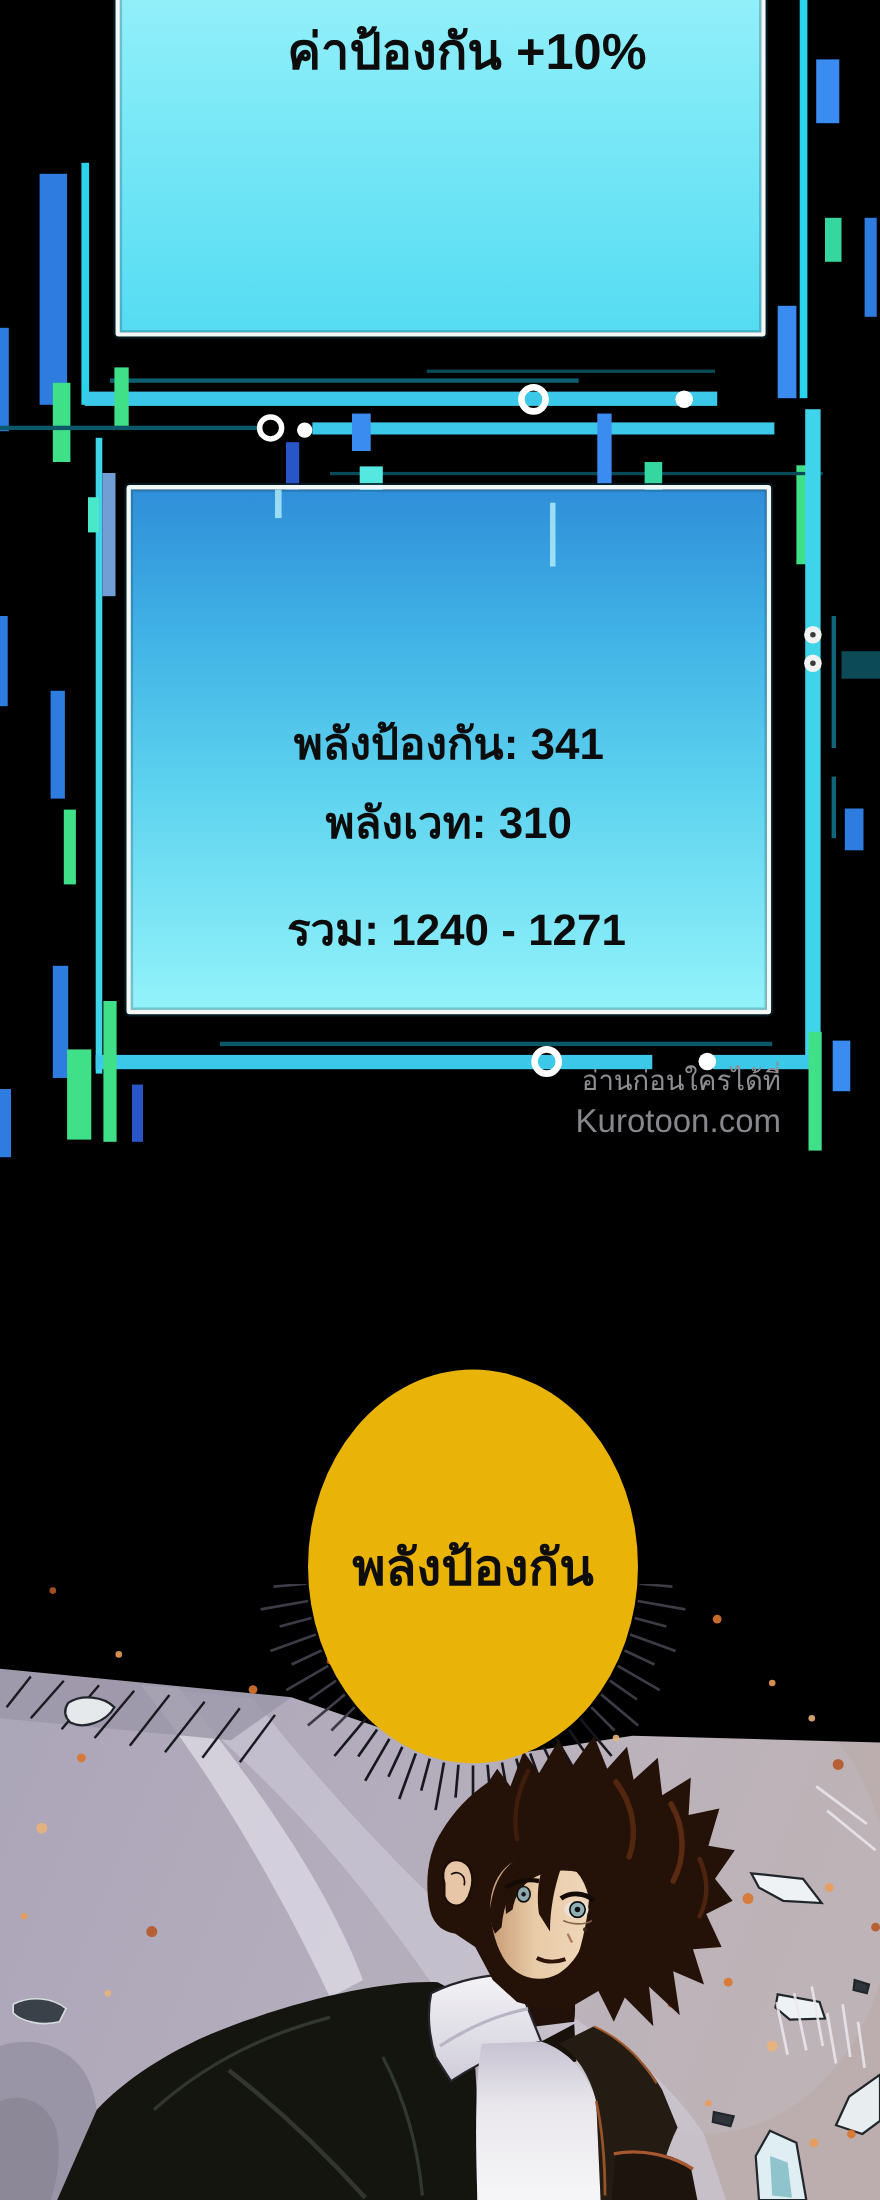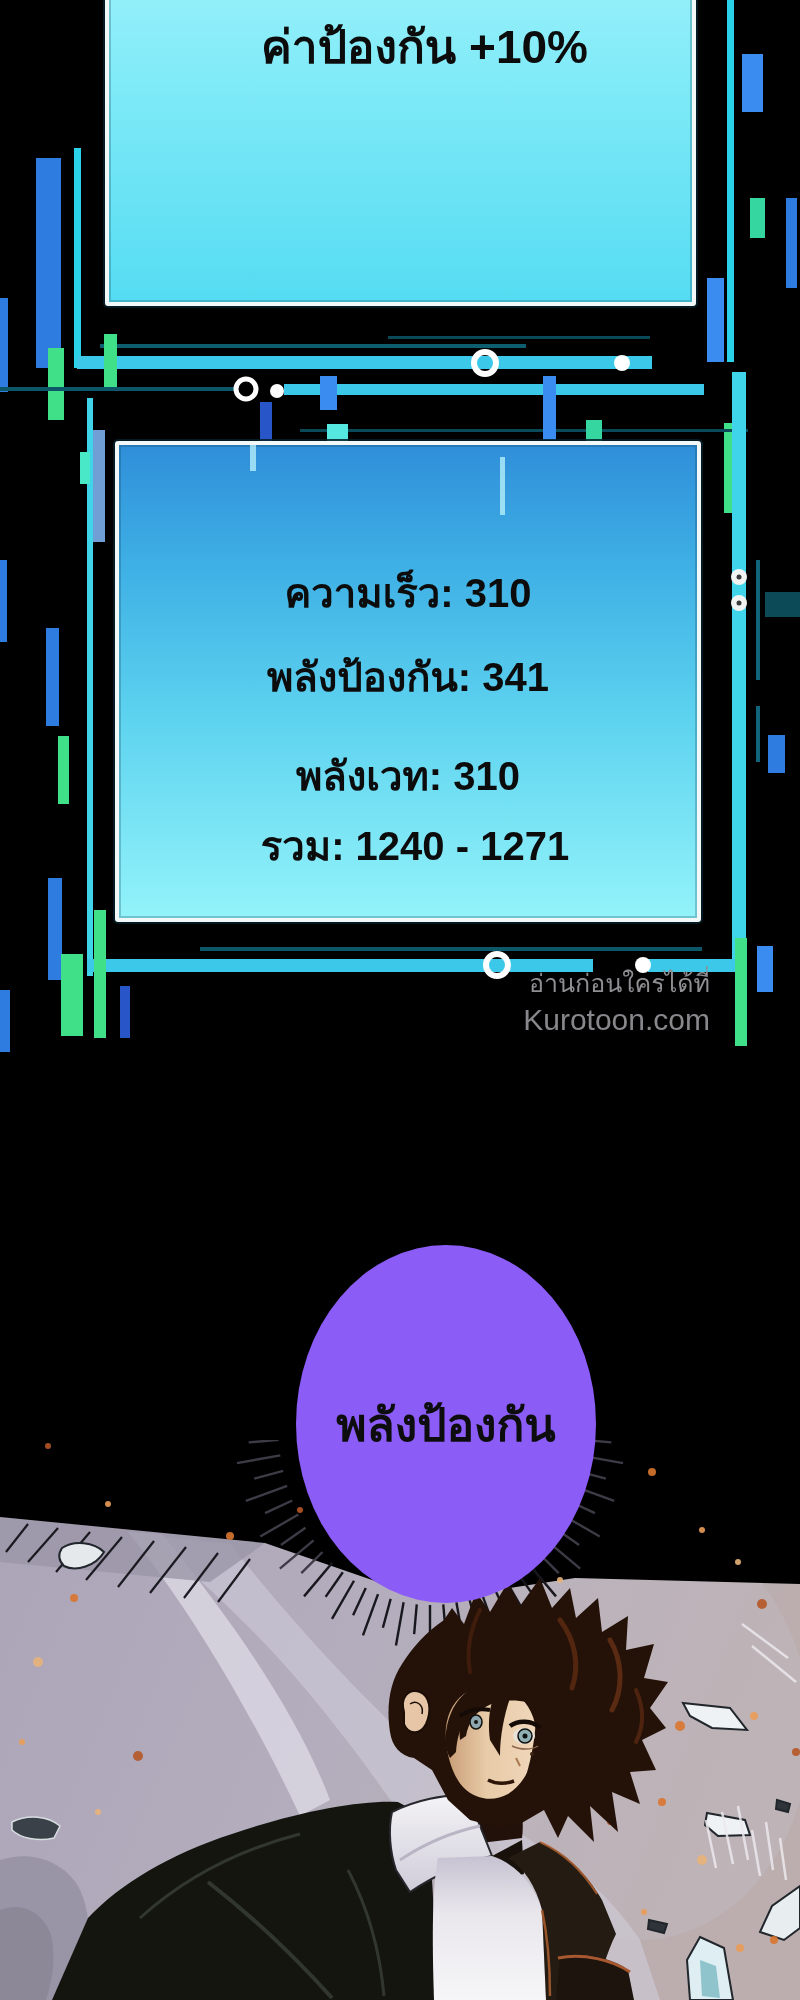--- a/index.html
+++ b/index.html
@@ -11,32 +11,32 @@
   .panel{position:absolute;border:4px solid #f2f7f8;border-radius:3px;z-index:2;
          box-shadow:0 0 0 2px rgba(4,30,40,.85), inset 0 0 0 2px rgba(10,60,80,.25);}
   .panel-buff{left:105px;top:-70px;width:583px;height:368px;
       background:linear-gradient(180deg,#a0f3fb 0%,#7ce9f7 45%,#55dcf2 100%);}
   .panel-stats{left:115px;top:441px;width:578px;height:473px;
       background:linear-gradient(180deg,#2f8fd9 0%,#3fb0e5 26%,#5ed3ef 58%,#93f3fa 100%);}
   .panel-text{position:absolute;left:0;right:0;text-align:center;color:#0c0c0c;
       font-weight:bold;white-space:nowrap;}
   .buff-line{top:78px;font-size:46px;line-height:70px;padding-left:48px;}
   .stat-line{height:56px;font-size:40px;line-height:56px;}
-  .stat-0{top:36px;} .stat-1{top:120px;} .stat-2{top:204px;} .stat-3{top:303px;} .stat-4{top:373px;margin-left:14px;}
+  .stat-0{top:36px;} .stat-1{top:120px;} .stat-2{top:204px;} .stat-3{top:276px;} .stat-4{top:373px;margin-left:14px;}
   .sliver{position:absolute;background:#bdf4fb;opacity:.75;z-index:3;}
   .sliver-a{left:131px;top:0px;width:6px;height:26px;}
   .sliver-b{left:381px;top:12px;width:5px;height:58px;}
 
   
   .watermark{position:absolute;top:966px;right:90px;text-align:right;color:#8e8e93;z-index:2;}
   .wm1{font-size:25px;line-height:34px;}
   .wm2{font-size:30px;line-height:40px;color:#87878c;}
 
   
-  .bubble{position:absolute;left:296px;top:1245px;width:300px;height:358px;background:#8b5cf6;
+  .bubble{position:absolute;left:280px;top:1245px;width:300px;height:358px;background:#eab308;
       border-radius:50%;z-index:5;display:flex;flex-direction:column;align-items:center;
       justify-content:center;gap:10px;}
   .bubble-line{font-size:46px;font-weight:bold;color:#0d0d0d;white-space:nowrap;}
 
   .decor{position:absolute;left:0;top:0;z-index:1;}
   .scene{position:absolute;left:0;top:1440px;z-index:1;}
 </style>
 </head>
 <body>
 
@@ -126,21 +126,20 @@
       <use href="#flo" transform="translate(123,916) scale(1,-1)"></use>
       <use href="#flo" transform="translate(693,916) scale(-1,-1)"></use>
     </g>
   </svg>
 
   <div class="panel panel-buff">
     <div class="panel-text buff-line">ค่าป้องกัน +10%</div>
   </div>
 
   <div class="panel panel-stats">
-    <div class="panel-text stat-line stat-1">ความเร็ว: 310</div>
     <div class="panel-text stat-line stat-2">พลังป้องกัน: 341</div>
     <div class="panel-text stat-line stat-3">พลังเวท: 310</div>
     <div class="panel-text stat-line stat-4">รวม: 1240 - 1271</div>
     <div class="sliver sliver-a"></div>
     <div class="sliver sliver-b"></div>
   </div>
 
   <div class="watermark">
     <div class="wm1">อ่านก่อนใครได้ที่</div>
     <div class="wm2">Kurotoon.com</div>

